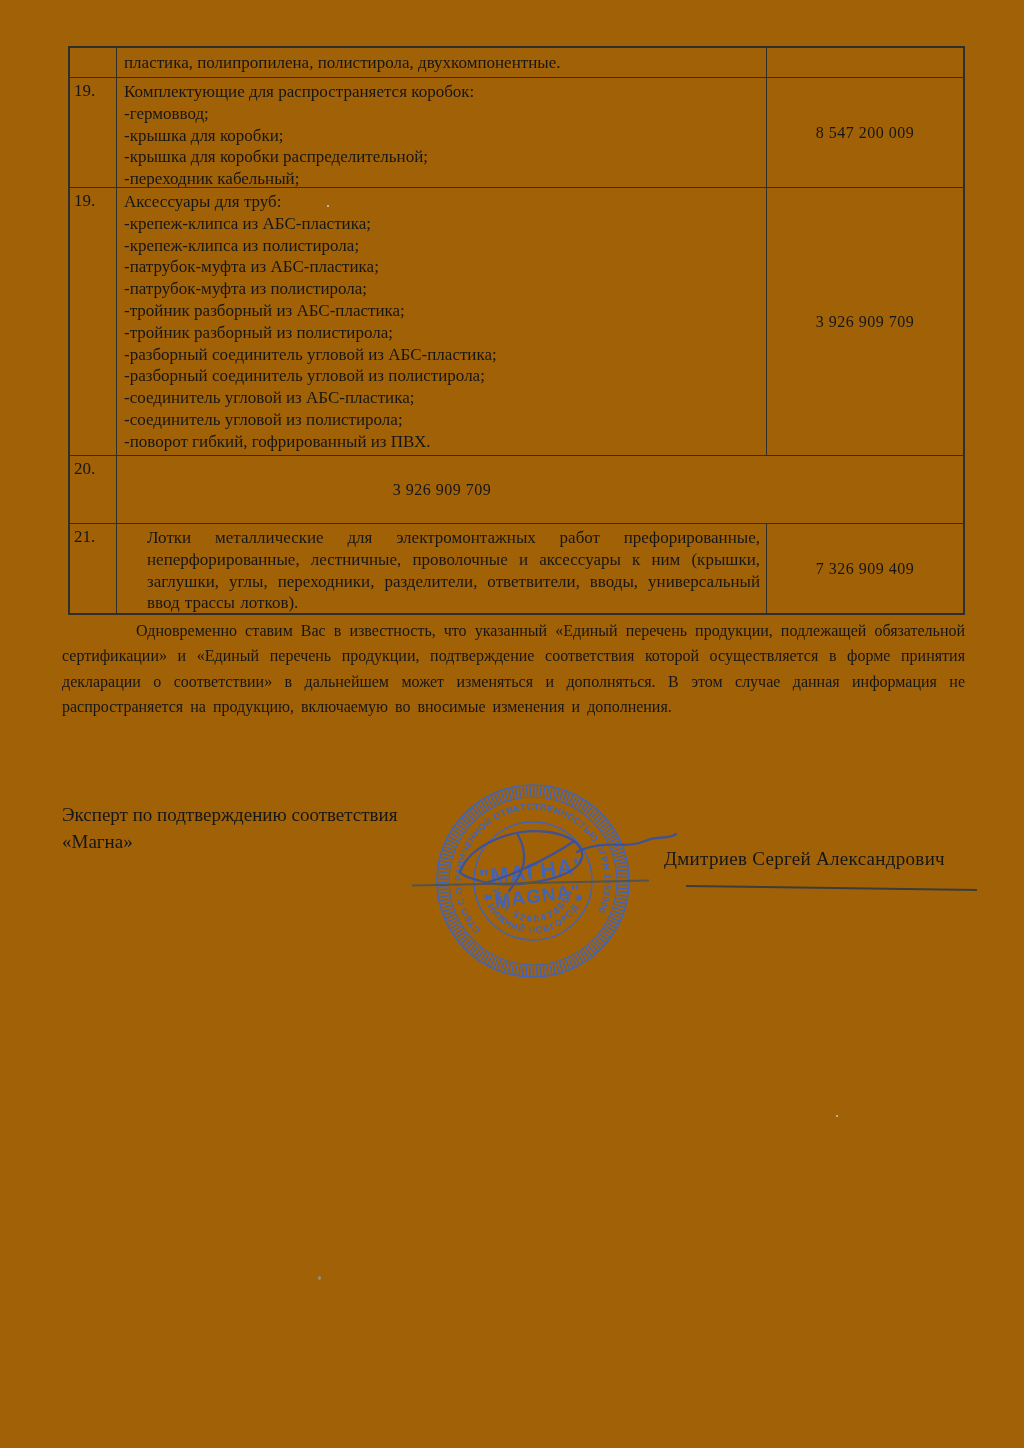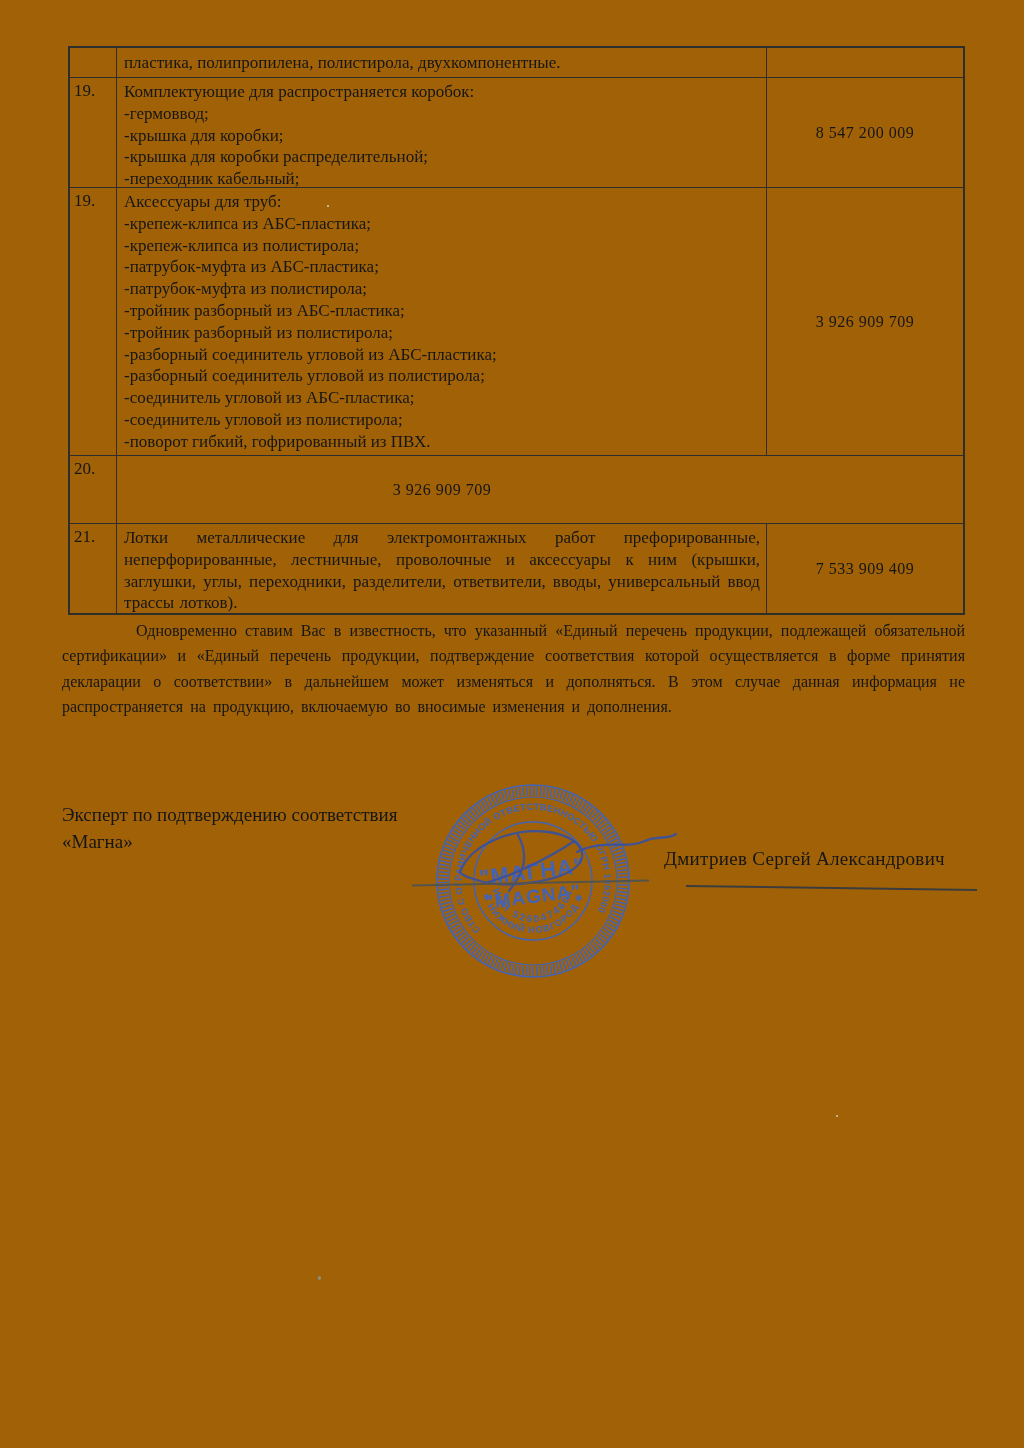--- a/index.html
+++ b/index.html
@@ -119,22 +119,22 @@
 -соединитель угловой из полистирола;
 -поворот гибкий, гофрированный из ПВХ.</div>
       <div class="cell c-code">3 926 909 709</div>
     </div>
     <div class="t-row" style="height:68px">
       <div class="cell c-num">20.</div>
       <div class="cell c-code">3 926 909 709</div>
     </div>
     <div class="t-row" style="height:89px">
       <div class="cell c-num">21.</div>
-      <div class="cell c-desc" style="white-space:normal;text-align:justify;word-spacing:1px;">Лотки металлические для электромонтажных работ префорированные, неперфорированные, лестничные, проволочные и аксессуары к ним (крышки, заглушки, углы, переходники, разделители, ответвители, вводы, универсальный ввод трассы лотков).</div>
-      <div class="cell c-code">7 533 909 409</div>
+      <div class="cell c-desc" style="white-space:normal;text-align:justify;word-spacing:1px;margin-left:23px;">Лотки металлические для электромонтажных работ префорированные, неперфорированные, лестничные, проволочные и аксессуары к ним (крышки, заглушки, углы, переходники, разделители, ответвители, вводы, универсальный ввод трассы лотков).</div>
+      <div class="cell c-code">7 326 909 409</div>
     </div>
   </div>
 
   <div class="notice">Одновременно ставим Вас в известность, что указанный «Единый перечень продукции, подлежащей обязательной сертификации» и «Единый перечень продукции, подтверждение соответствия которой осуществляется в форме принятия декларации о соответствии» в дальнейшем может изменяться и дополняться. В этом случае данная информация не распространяется на продукцию, включаемую во вносимые изменения и дополнения.</div>
 
   <div class="expert">Эксперт по подтверждению соответствия
 «Магна»</div>
 
   <svg class="seal" viewBox="0 0 250 210" xmlns="http://www.w3.org/2000/svg">
     <defs>

